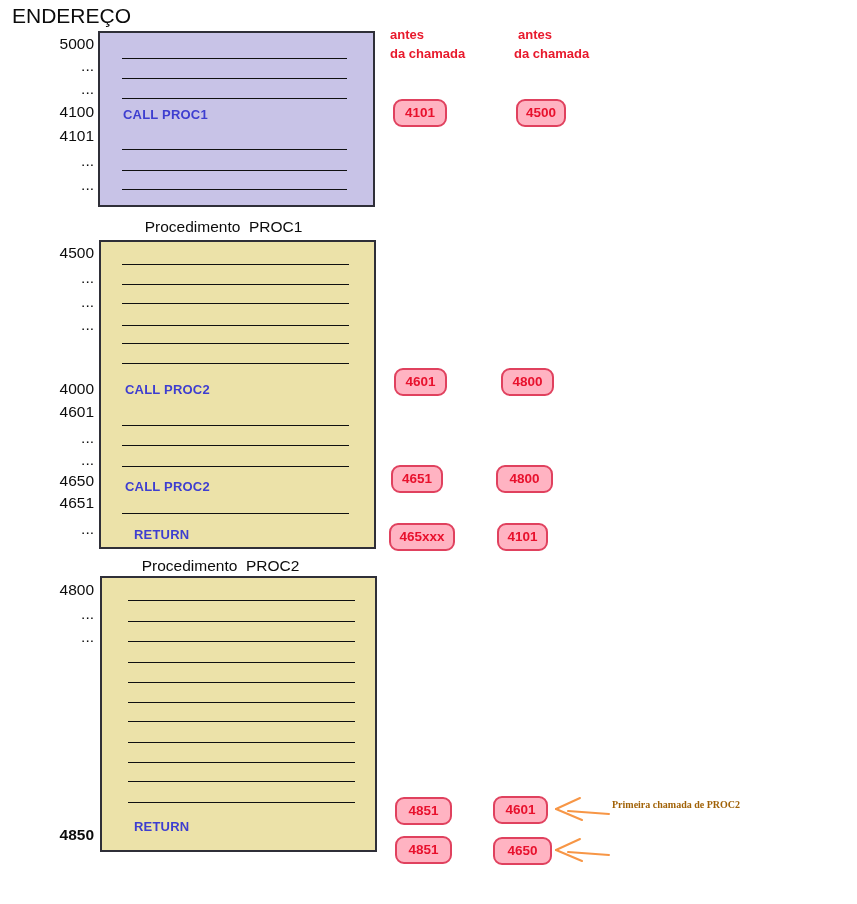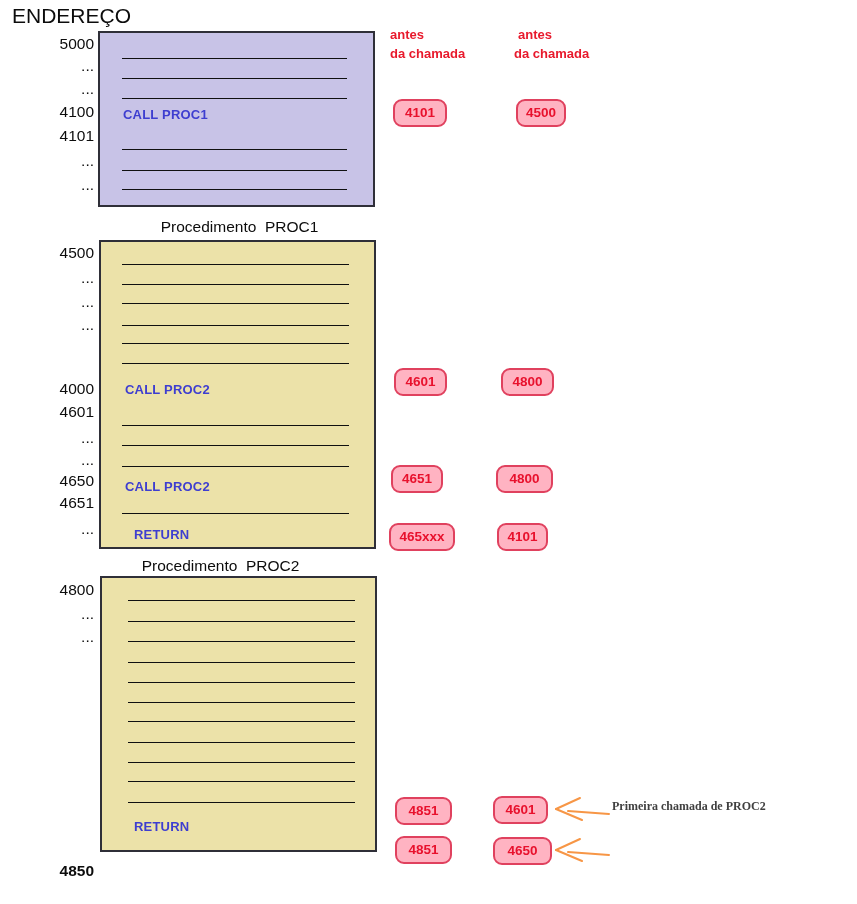--- a/index.html
+++ b/index.html
@@ -4,21 +4,21 @@
 <style>
   html,body { margin:0; padding:0; background:#fff; }
   #stage {
     position:relative; width:857px; height:904px; background:#ffffff;
     font-family:"Liberation Sans", sans-serif; overflow:hidden;
   }
   .addr {
     position:absolute; left:14px; width:80px; text-align:right;
     font-size:15.5px; color:#0c0c0c; line-height:20px; white-space:pre;
   }
-  .addr.bold { font-weight:bold;margin-top:36px; }
+  .addr.bold { font-weight:bold; }
   .box-title {
     position:absolute; text-align:center; font-size:15.5px; color:#0c0c0c;
     white-space:pre;
   }
   .prog-box {
     position:absolute; box-sizing:border-box; border:2px solid #2f2f38;
   }
   .main-fill { background:#c8c3e7; }
   .proc-fill { background:#ece2a9; }
   .code-line {
@@ -35,21 +35,21 @@
     position:absolute; font-size:13px; font-weight:bold; color:#e8192c; white-space:pre;
   }
   .pc-box {
     position:absolute; box-sizing:border-box; height:28px;
     background:#ffb3c2; border:2px solid #e0415e; border-radius:9px;
     color:#e8112d; font-weight:bold; font-size:13.5px; text-align:center;
     line-height:24px; white-space:pre;
   }
   .annotation {
     position:absolute; font-family:"Liberation Serif", serif; font-weight:bold;
-    font-size:12px; color:#404040; white-space:pre;
+    font-size:10px; color:#a16207; white-space:pre;
   }
   .arrow-svg { position:absolute; }
 </style>
 </head>
 <body>
 
 <div id="stage">
 
   <div class="addr" style="left:12px; top:6px; width:90px; text-align:right; font-size:21px;">ENDEREÇO</div>
 
@@ -73,21 +73,21 @@
   <div class="call-label" style="left:123px; top:107px;">CALL PROC1</div>
 
   <div class="pc-sub" style="left:390px; top:27px;">antes</div>
   <div class="pc-sub" style="left:390px; top:46px;">da chamada</div>
   <div class="pc-sub" style="left:518px; top:27px;">antes</div>
   <div class="pc-sub" style="left:514px; top:46px;">da chamada</div>
 
   <div class="pc-box" style="left:393px; top:99px;  width:54px;">4101</div>
   <div class="pc-box" style="left:516px; top:99px;  width:50px;">4500</div>
 
-  <div class="box-title" style="left:101px; top:218px; width:277px;">Procedimento  PROC1</div>
+  <div class="box-title" style="left:85px; top:218px; width:277px;">Procedimento  PROC1</div>
   <div class="prog-box proc-fill" style="left:99px; top:240px; width:277px; height:309px;"></div>
 
   <div class="addr" style="top:243px;">4500</div>
   <div class="addr" style="top:268px;">...</div>
   <div class="addr" style="top:292px;">...</div>
   <div class="addr" style="top:315px;">...</div>
   <div class="addr" style="top:379px;">4000</div>
   <div class="addr" style="top:402px;">4601</div>
   <div class="addr" style="top:428px;">...</div>
   <div class="addr" style="top:450px;">...</div>

